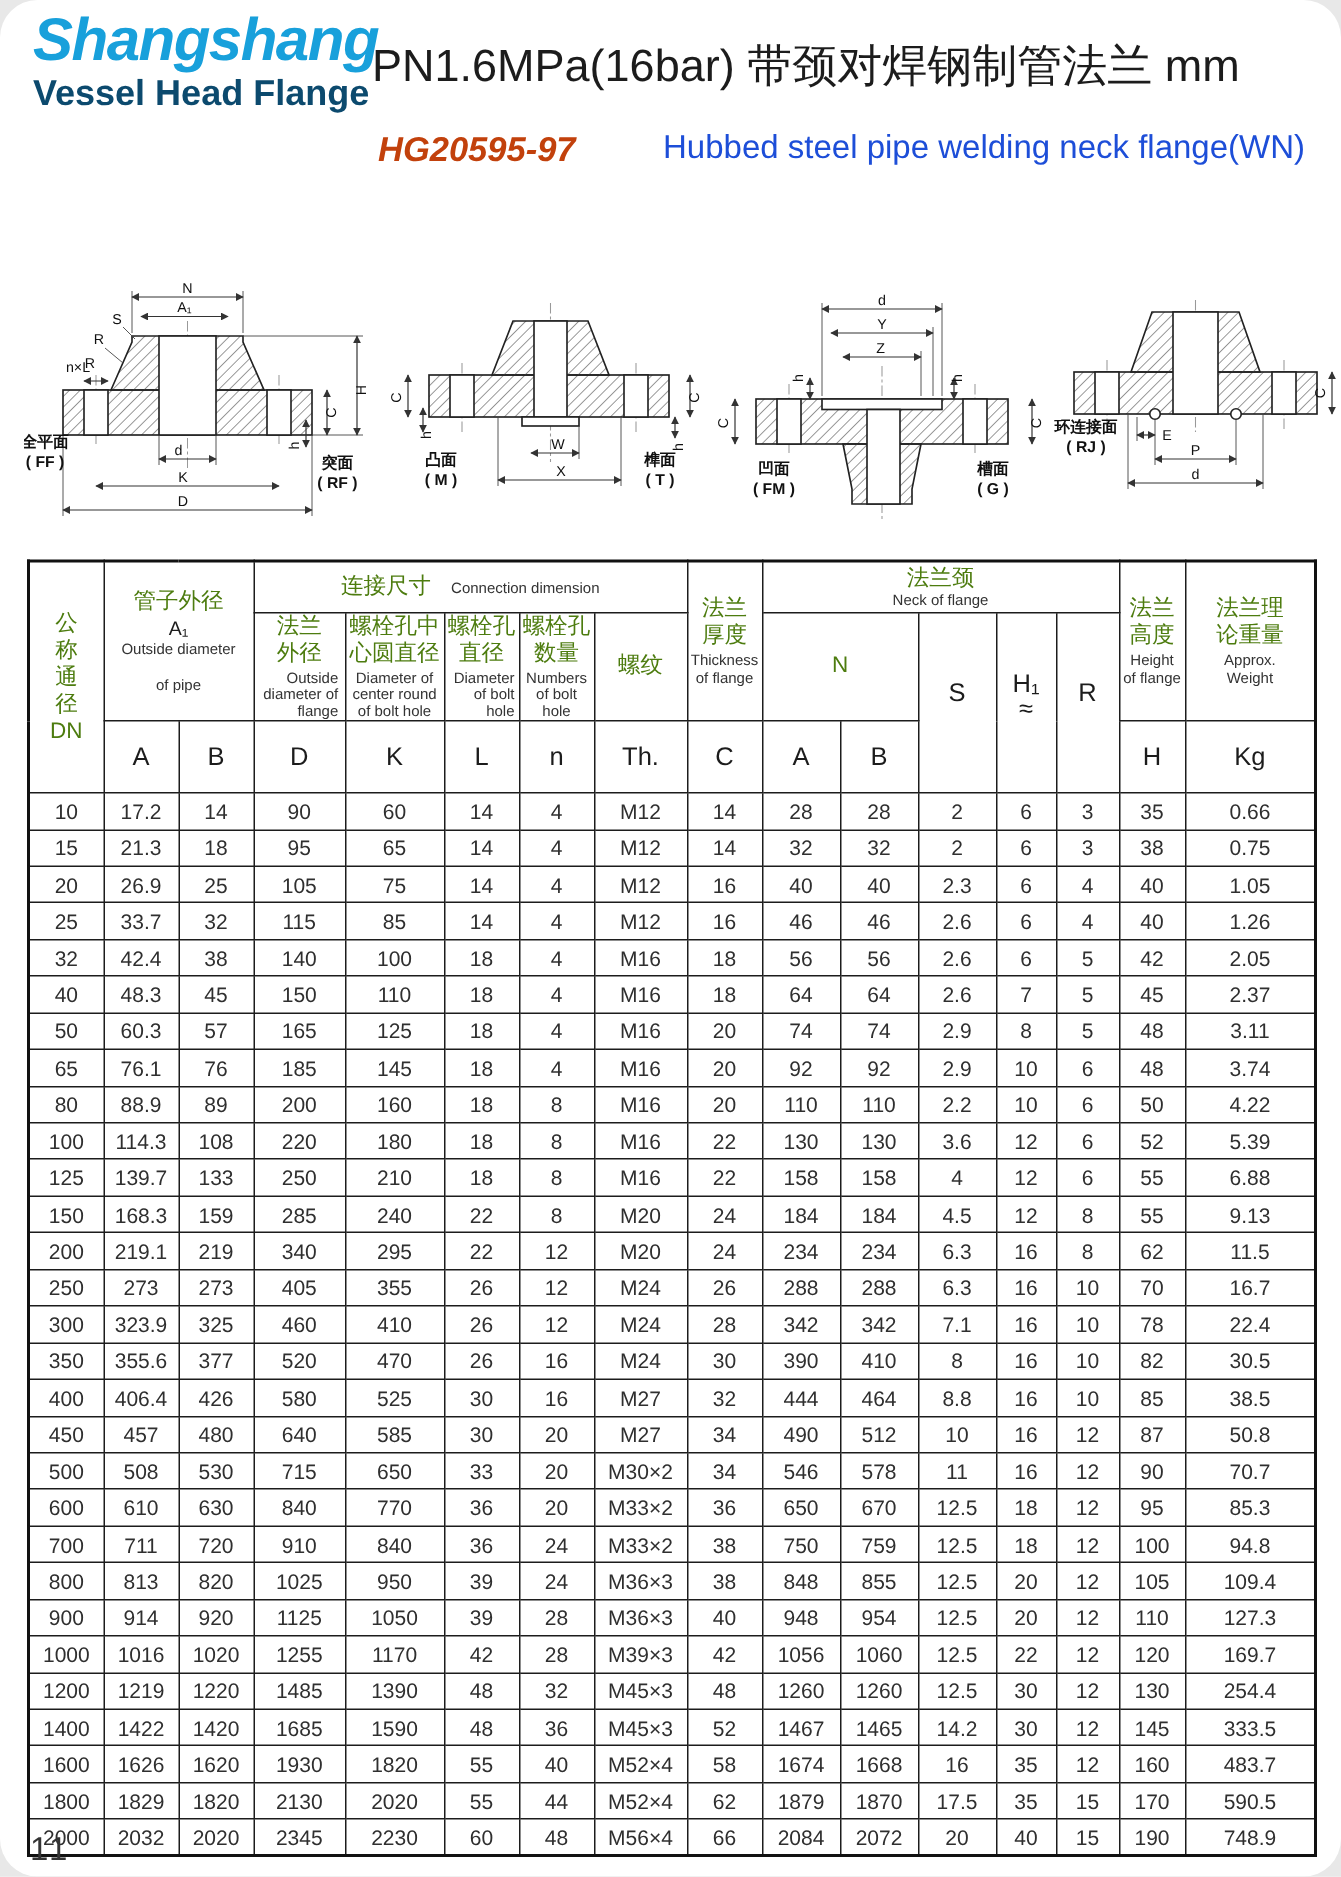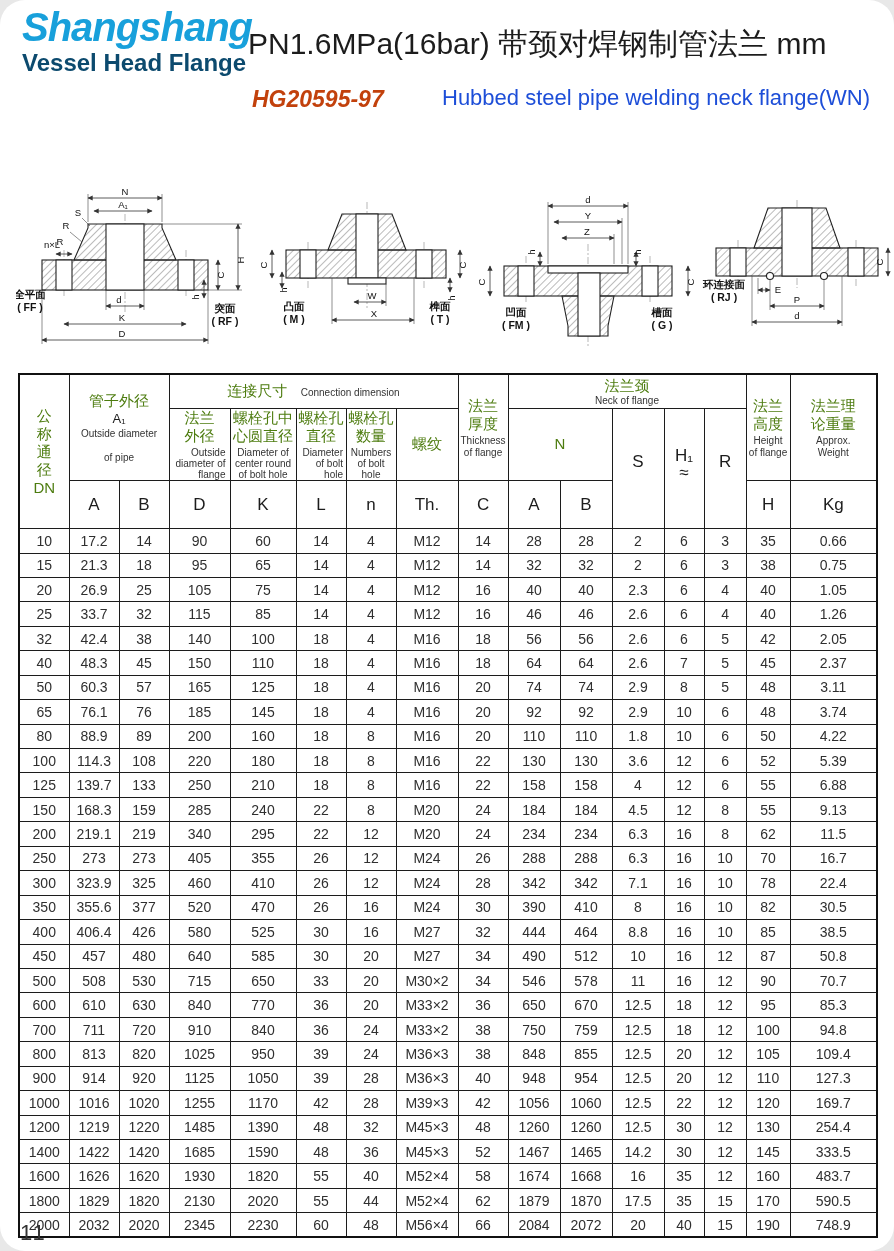--- a/index.html
+++ b/index.html
@@ -466,21 +466,21 @@
           <td>88.9</td>
           <td>89</td>
           <td>200</td>
           <td>160</td>
           <td>18</td>
           <td>8</td>
           <td>M16</td>
           <td>20</td>
           <td>110</td>
           <td>110</td>
-          <td>1.8</td>
+          <td>2.2</td>
           <td>10</td>
           <td>6</td>
           <td>50</td>
           <td>4.22</td>
         </tr>
         <tr>
           <td>100</td>
           <td>114.3</td>
           <td>108</td>
           <td>220</td>

